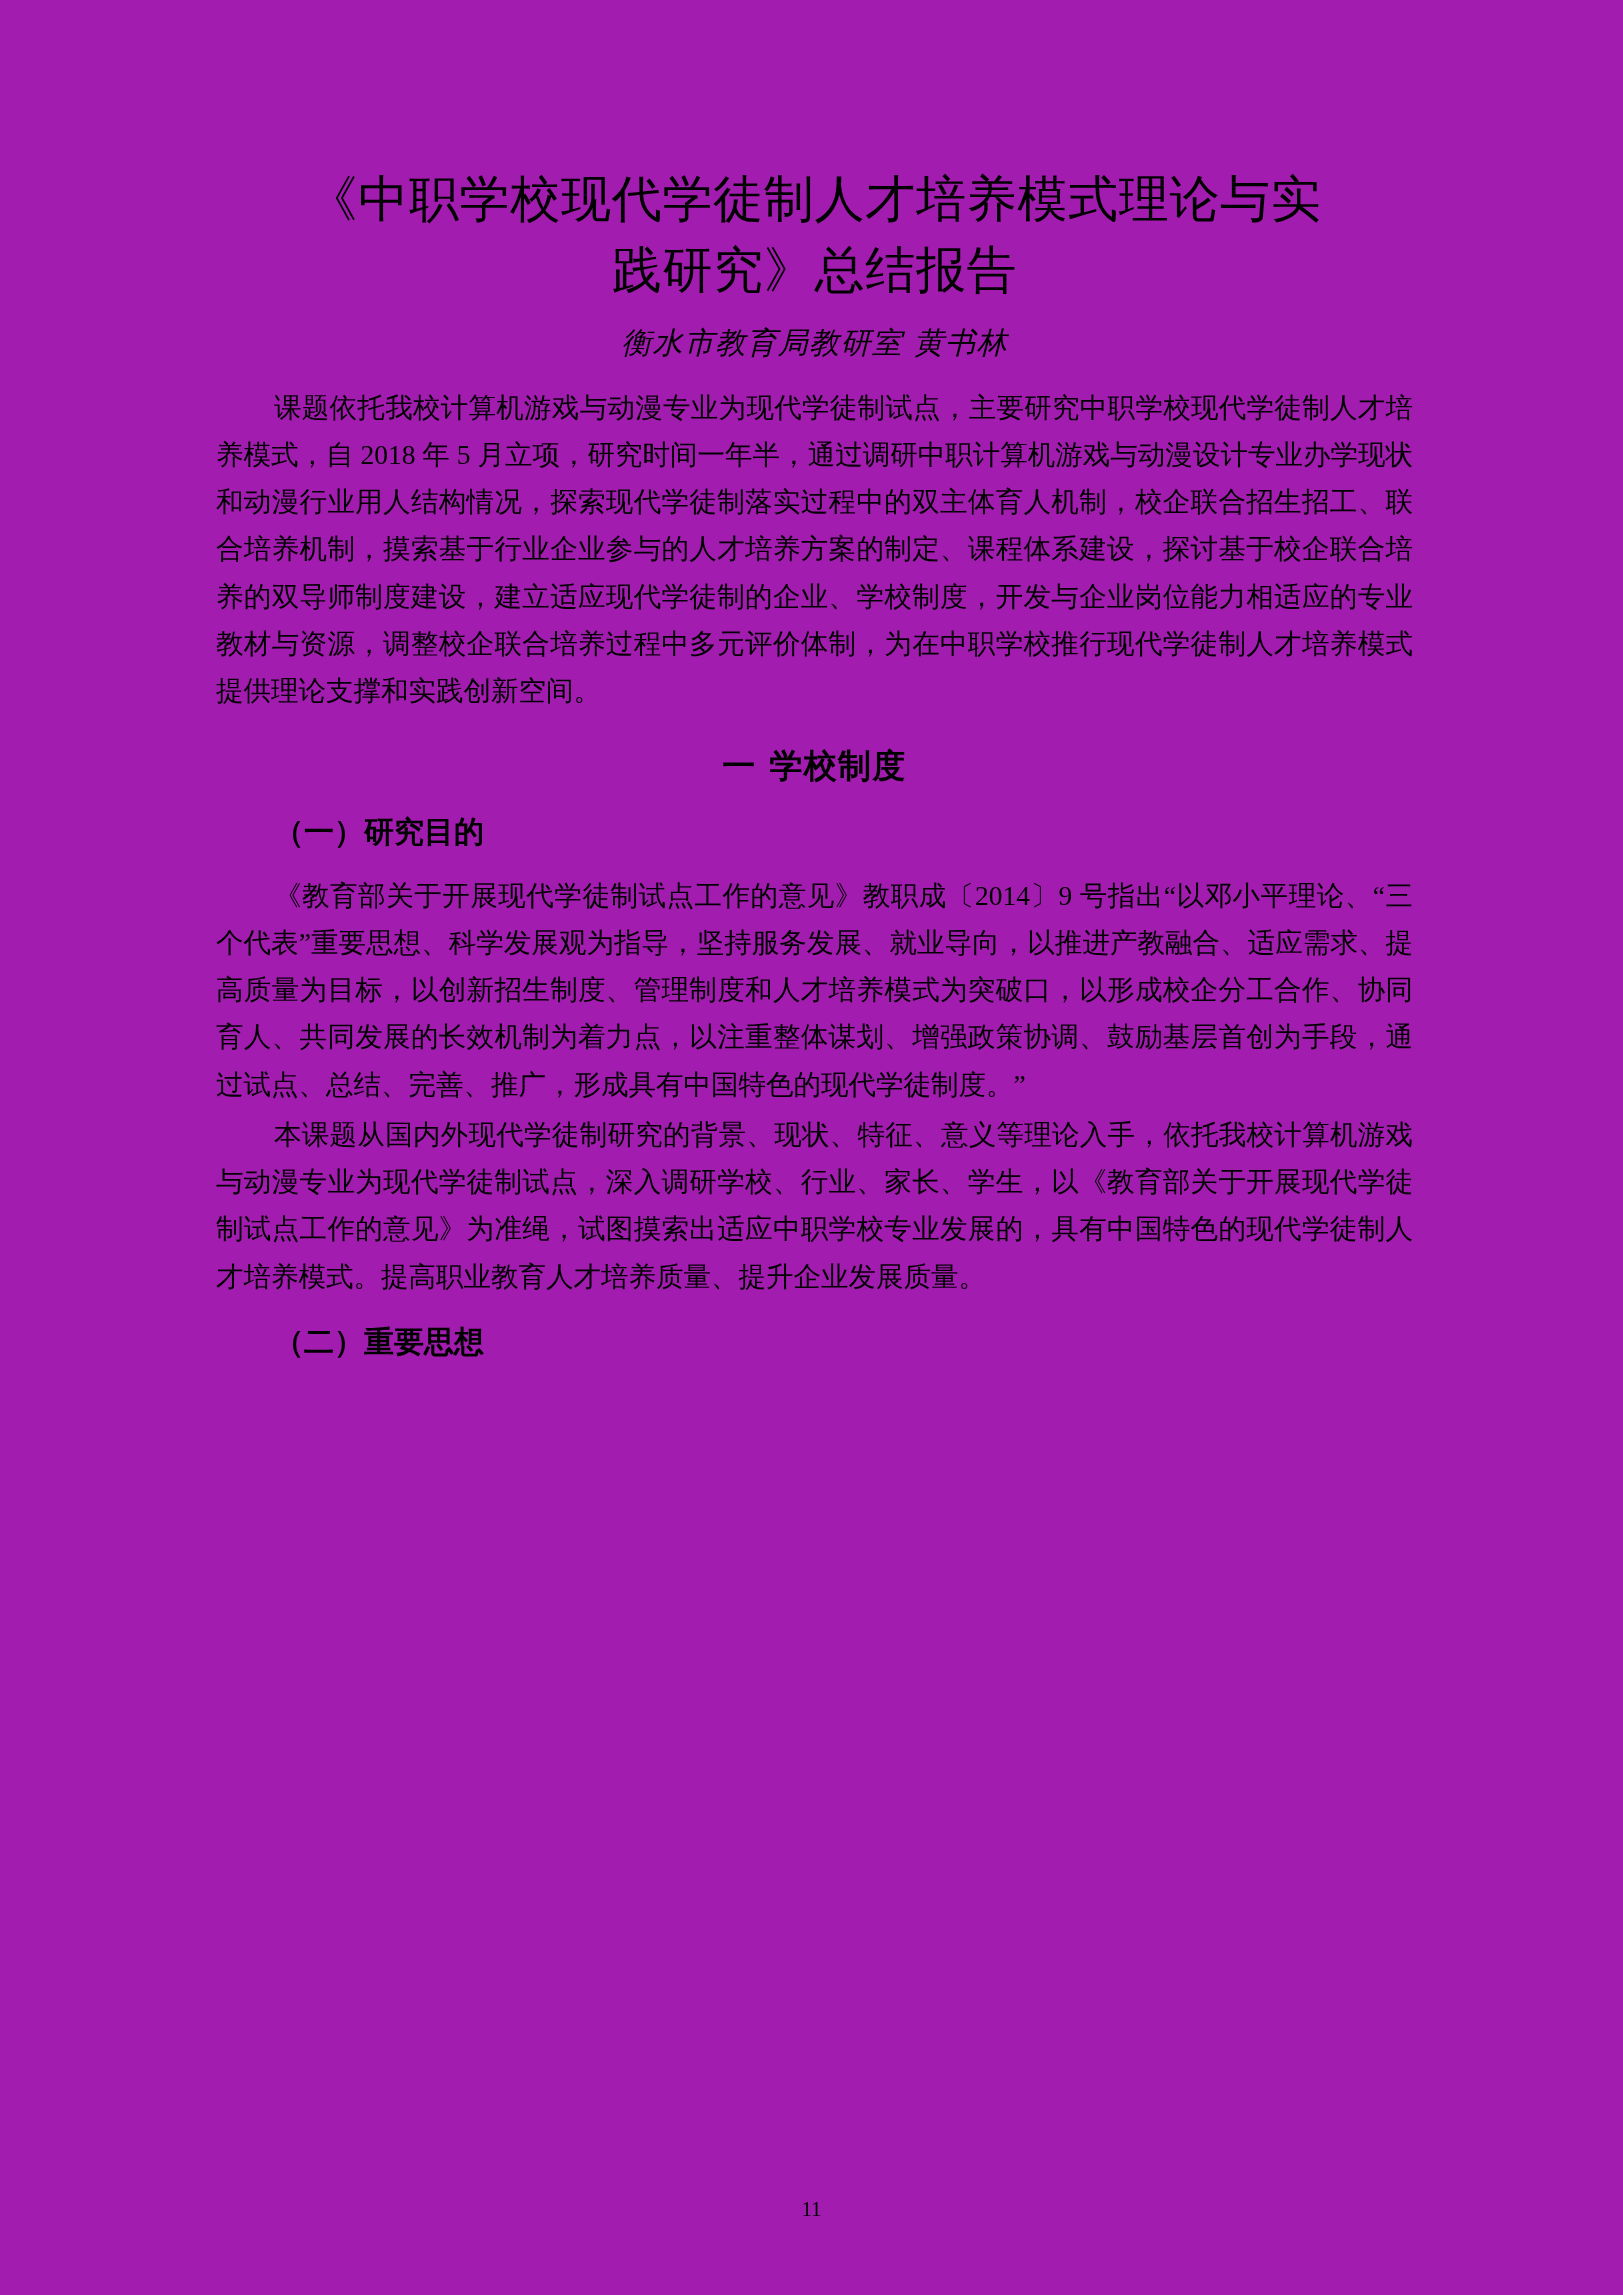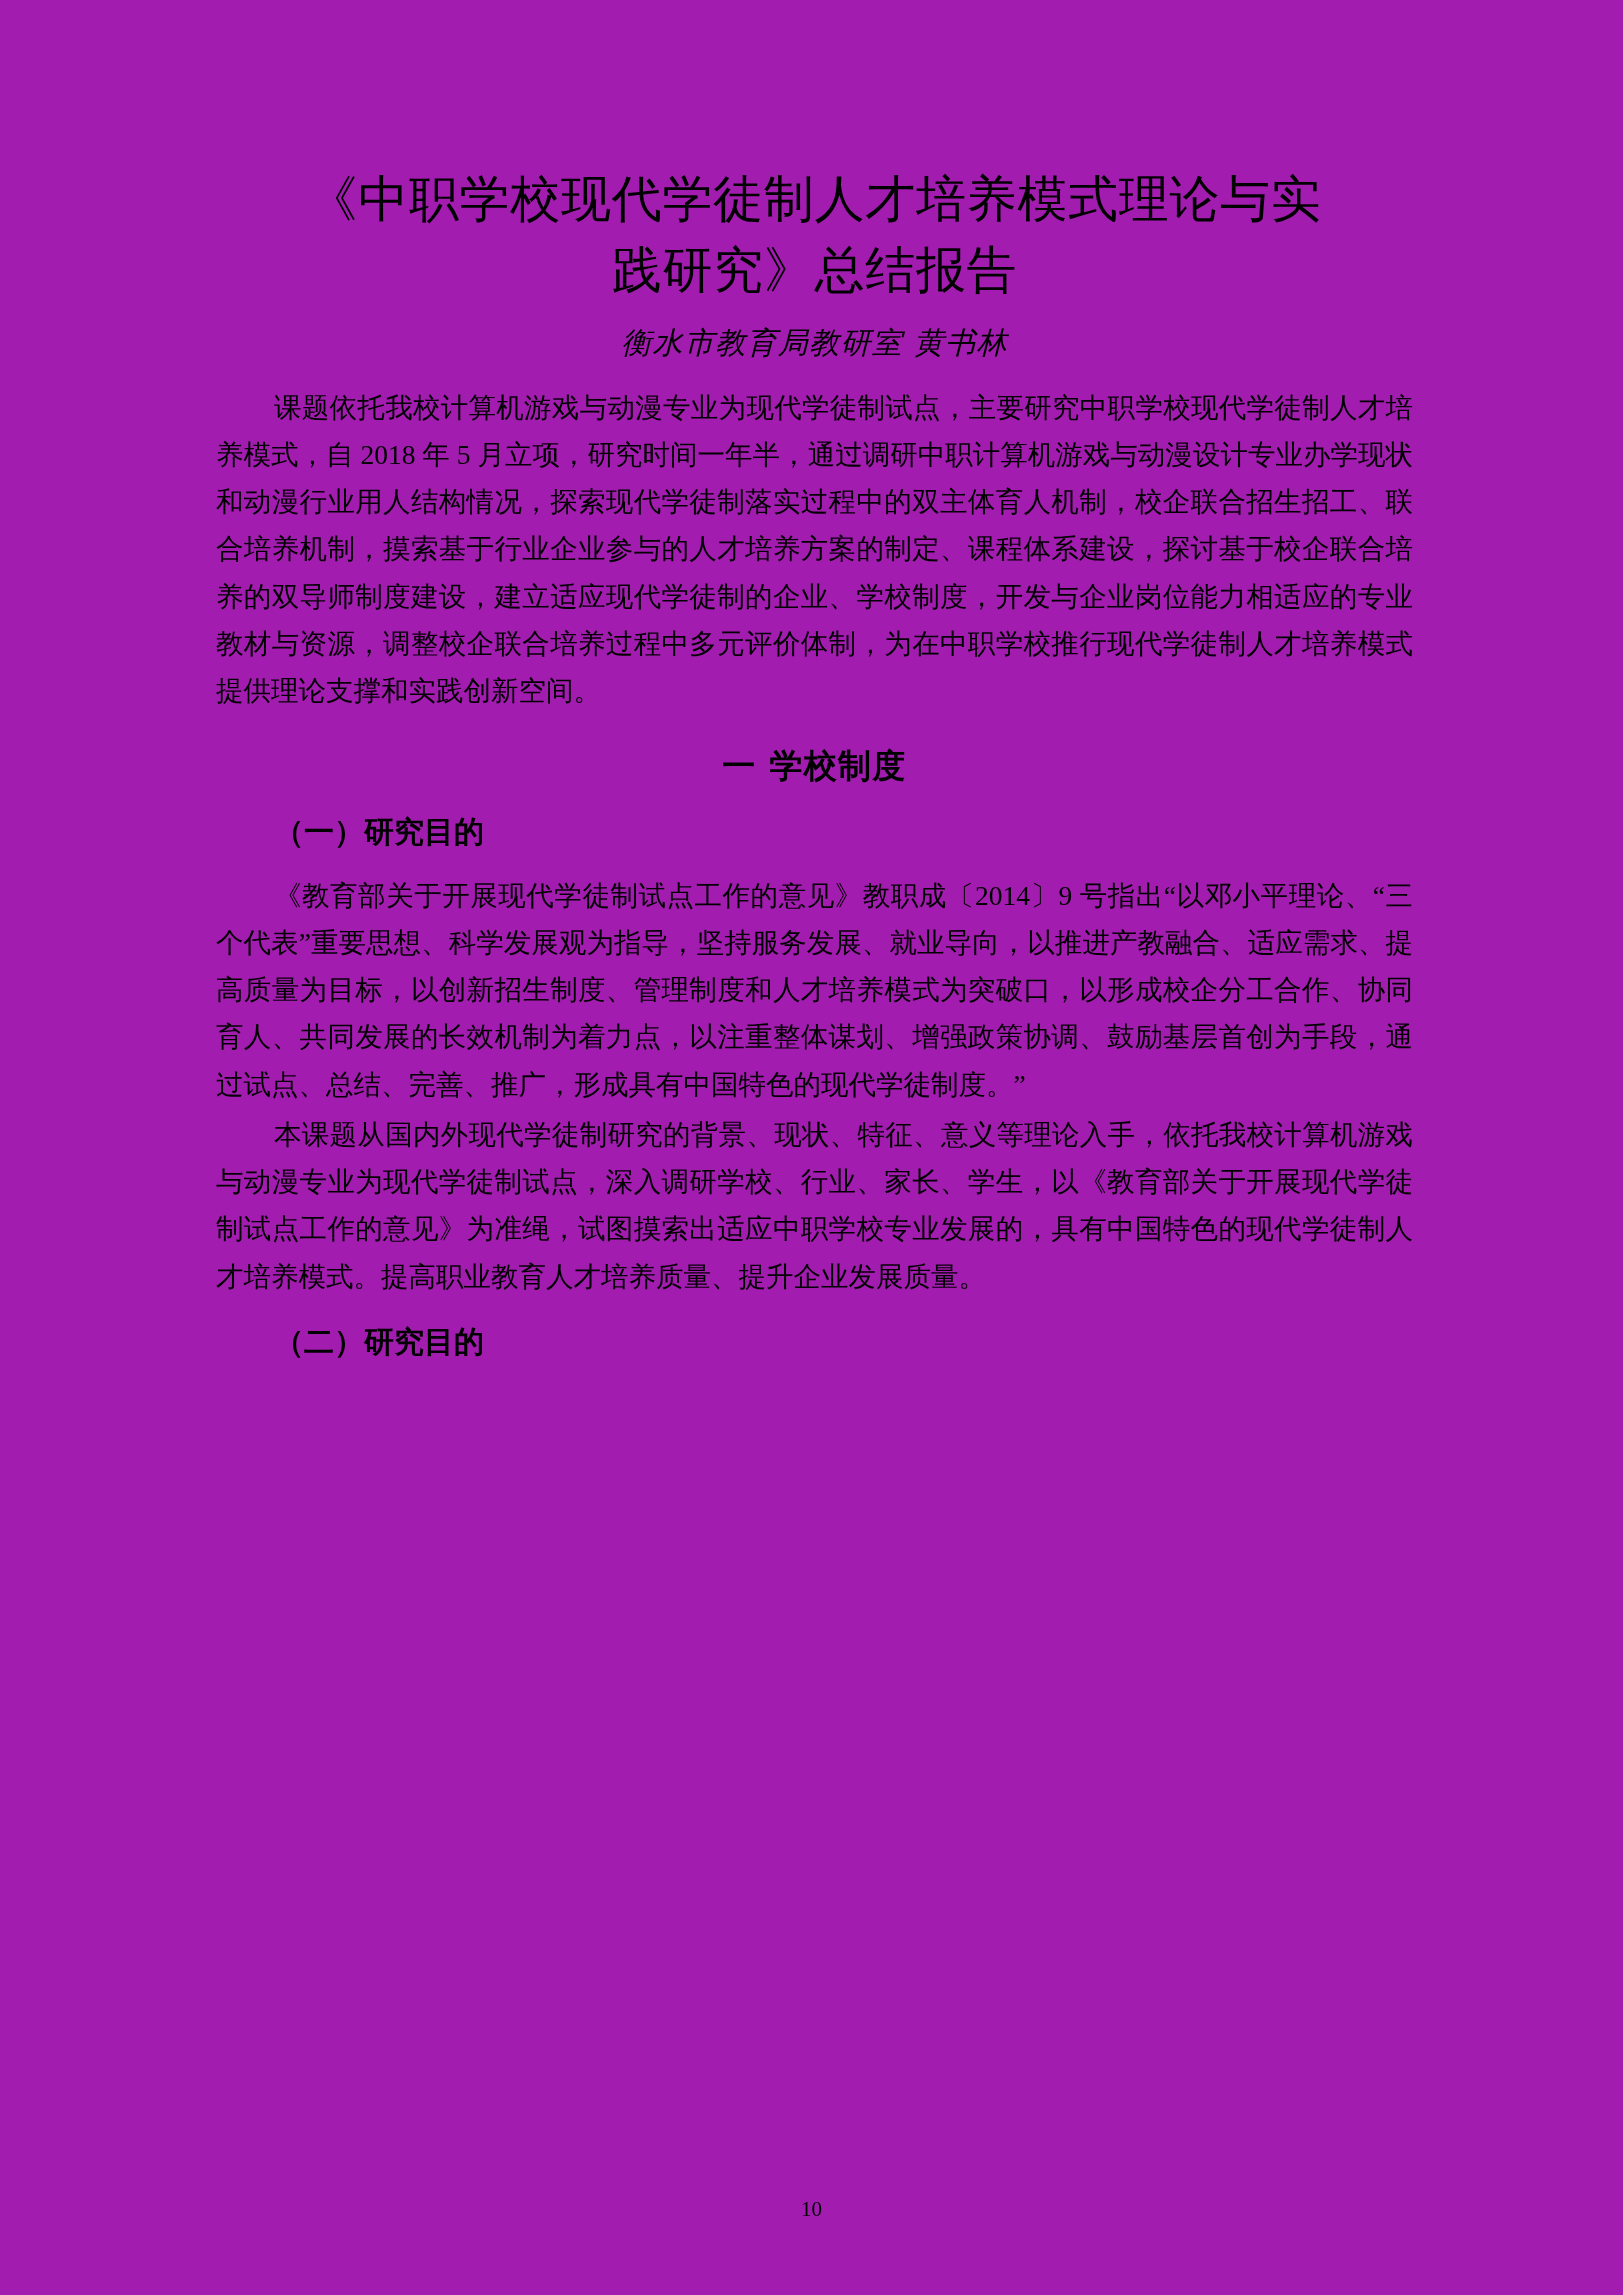--- a/index.html
+++ b/index.html
@@ -92,19 +92,19 @@
     <p class="body-text">课题依托我校计算机游戏与动漫专业为现代学徒制试点，主要研究中职学校现代学徒制人才培养模式，自 2018 年 5 月立项，研究时间一年半，通过调研中职计算机游戏与动漫设计专业办学现状和动漫行业用人结构情况，探索现代学徒制落实过程中的双主体育人机制，校企联合招生招工、联合培养机制，摸索基于行业企业参与的人才培养方案的制定、课程体系建设，探讨基于校企联合培养的双导师制度建设，建立适应现代学徒制的企业、学校制度，开发与企业岗位能力相适应的专业教材与资源，调整校企联合培养过程中多元评价体制，为在中职学校推行现代学徒制人才培养模式提供理论支撑和实践创新空间。</p>
 
     <h2 class="section-title">一  学校制度</h2>
 
     <h3 class="subsection-title">（一）研究目的</h3>
 
     <p class="body-text">《教育部关于开展现代学徒制试点工作的意见》教职成〔2014〕9 号指出“以邓小平理论、“三个代表”重要思想、科学发展观为指导，坚持服务发展、就业导向，以推进产教融合、适应需求、提高质量为目标，以创新招生制度、管理制度和人才培养模式为突破口，以形成校企分工合作、协同育人、共同发展的长效机制为着力点，以注重整体谋划、增强政策协调、鼓励基层首创为手段，通过试点、总结、完善、推广，形成具有中国特色的现代学徒制度。”</p>
 
     <p class="body-text">本课题从国内外现代学徒制研究的背景、现状、特征、意义等理论入手，依托我校计算机游戏与动漫专业为现代学徒制试点，深入调研学校、行业、家长、学生，以《教育部关于开展现代学徒制试点工作的意见》为准绳，试图摸索出适应中职学校专业发展的，具有中国特色的现代学徒制人才培养模式。提高职业教育人才培养质量、提升企业发展质量。</p>
 
-    <h3 class="subsection-title">（二）研究目的</h3>
+    <h3 class="subsection-title">（二）重要思想</h3>
 
   </div>
 
-  <div class="page-number">10</div>
+  <div class="page-number">11</div>
 </div>
 
 
 </body></html>

